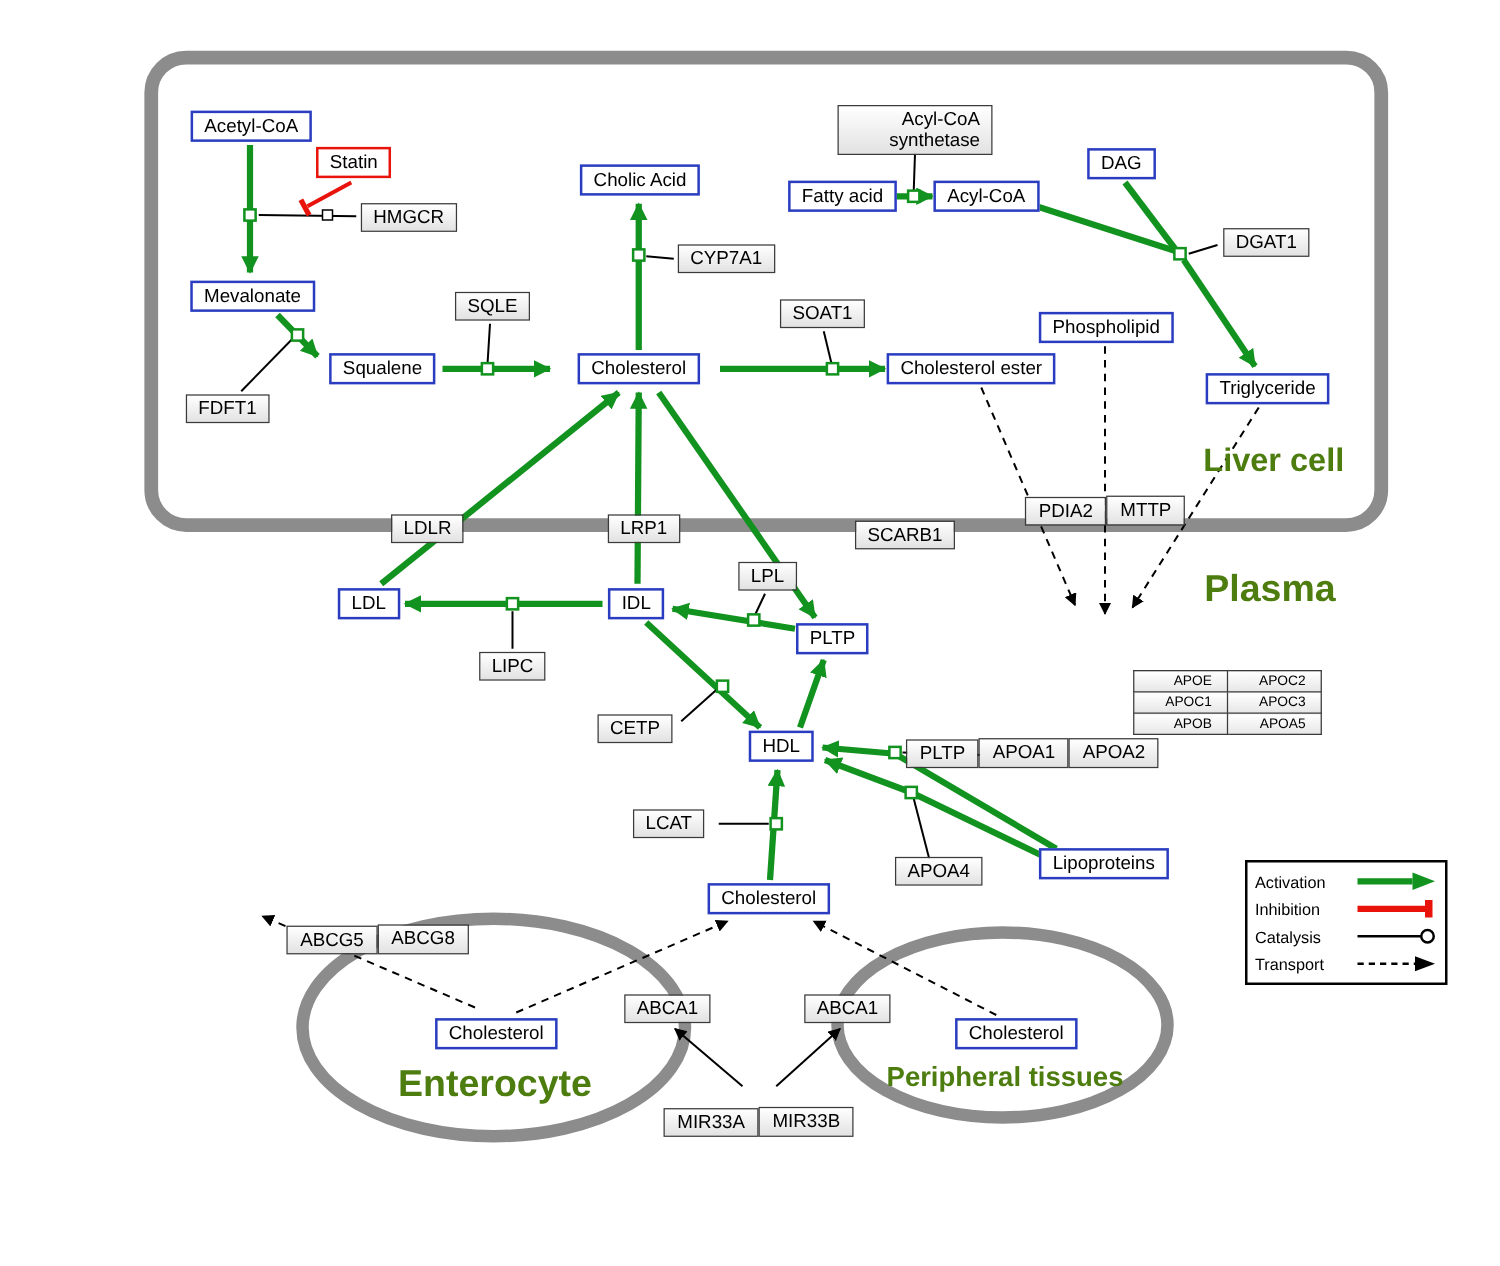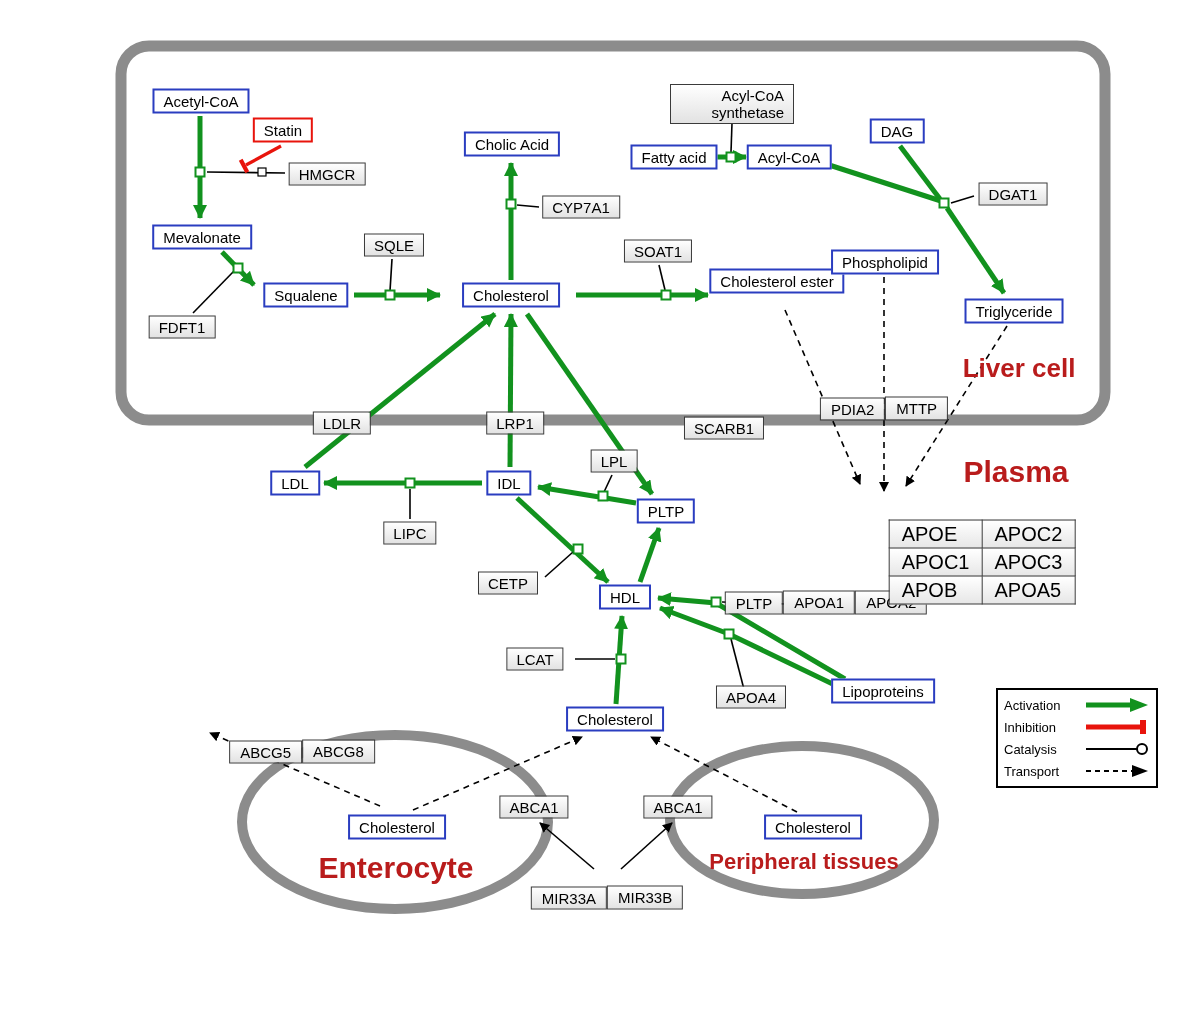--- a/index.html
+++ b/index.html
@@ -11,24 +11,24 @@
        padding:2px 9px;font-size:15px;color:#000;text-align:right;white-space:nowrap;z-index:3}
   .metab{border:2.5px solid #2A3DC0;background:#fff}
   .statin{border:2.5px solid #E8140C;background:#fff}
   .wrap{white-space:normal;width:104px;line-height:17px}
   .stack{position:absolute;transform:translate(-50%,-50%);display:flex;z-index:3}
   .stack .cell{border:1.5px solid #3a3a3a;margin-top:-1.5px;padding:2px 10px;font-size:15px;
        text-align:center;background:linear-gradient(180deg,#fff,#e2e2e2);white-space:nowrap}
   .stack .cell:first-child{margin-top:0}
   table.apo{position:absolute;left:982px;top:562px;transform:translate(-50%,-50%);
        border-collapse:collapse;z-index:3}
-  table.apo td{border:1.5px solid #3a3a3a;padding:2px 12px;font-size:20px;text-align:left;
+  table.apo td{border:1.5px solid #3a3a3a;padding:2px 12px;font-size:11px;text-align:right;
        background:linear-gradient(180deg,#fff,#e6e6e6);min-width:50px}
   .region-label{position:absolute;transform:translate(-50%,-50%);font-weight:bold;
-       color:#b91c1c;z-index:2;white-space:nowrap}
+       color:#4d7c0f;z-index:2;white-space:nowrap}
   .legend{position:absolute;left:996px;top:688px;width:162px;border:2px solid #000;
        background:#fff;z-index:4;padding:4px 6px;box-sizing:border-box}
   .legend-row{display:flex;align-items:center;justify-content:space-between;height:22px}
   .legend-row span{font-size:13px;color:#000}
 </style>
 </head>
 <body>
 
 <div class="canvas">
 
@@ -124,21 +124,21 @@
   <div class="region-label" style="left:1019px;top:368px;font-size:26px">Liver cell</div>
   <div class="region-label" style="left:1016px;top:472px;font-size:30px">Plasma</div>
   <div class="region-label" style="left:396px;top:868px;font-size:30px">Enterocyte</div>
   <div class="region-label" style="left:804px;top:862px;font-size:22px">Peripheral tissues</div>
 
   <div class="box metab" style="left:201px;top:101px">Acetyl-CoA</div>
   <div class="box metab" style="left:202px;top:237px">Mevalonate</div>
   <div class="box metab" style="left:306px;top:295px">Squalene</div>
   <div class="box metab" style="left:511px;top:295px">Cholesterol</div>
   <div class="box metab" style="left:512px;top:144px">Cholic Acid</div>
-  <div class="box metab" style="left:777px;top:281px">Cholesterol ester</div>
+  <div class="box metab" style="left:777px;top:295px">Cholesterol ester</div>
   <div class="box metab" style="left:674px;top:157px">Fatty acid</div>
   <div class="box metab" style="left:789px;top:157px">Acyl-CoA</div>
   <div class="box metab" style="left:897px;top:131px">DAG</div>
   <div class="box metab" style="left:885px;top:262px">Phospholipid</div>
   <div class="box metab" style="left:1014px;top:311px">Triglyceride</div>
   <div class="box metab" style="left:295px;top:483px">LDL</div>
   <div class="box metab" style="left:509px;top:483px">IDL</div>
   <div class="box metab" style="left:666px;top:511px">PLTP</div>
   <div class="box metab" style="left:625px;top:597px">HDL</div>
   <div class="box metab" style="left:883px;top:691px">Lipoproteins</div>

